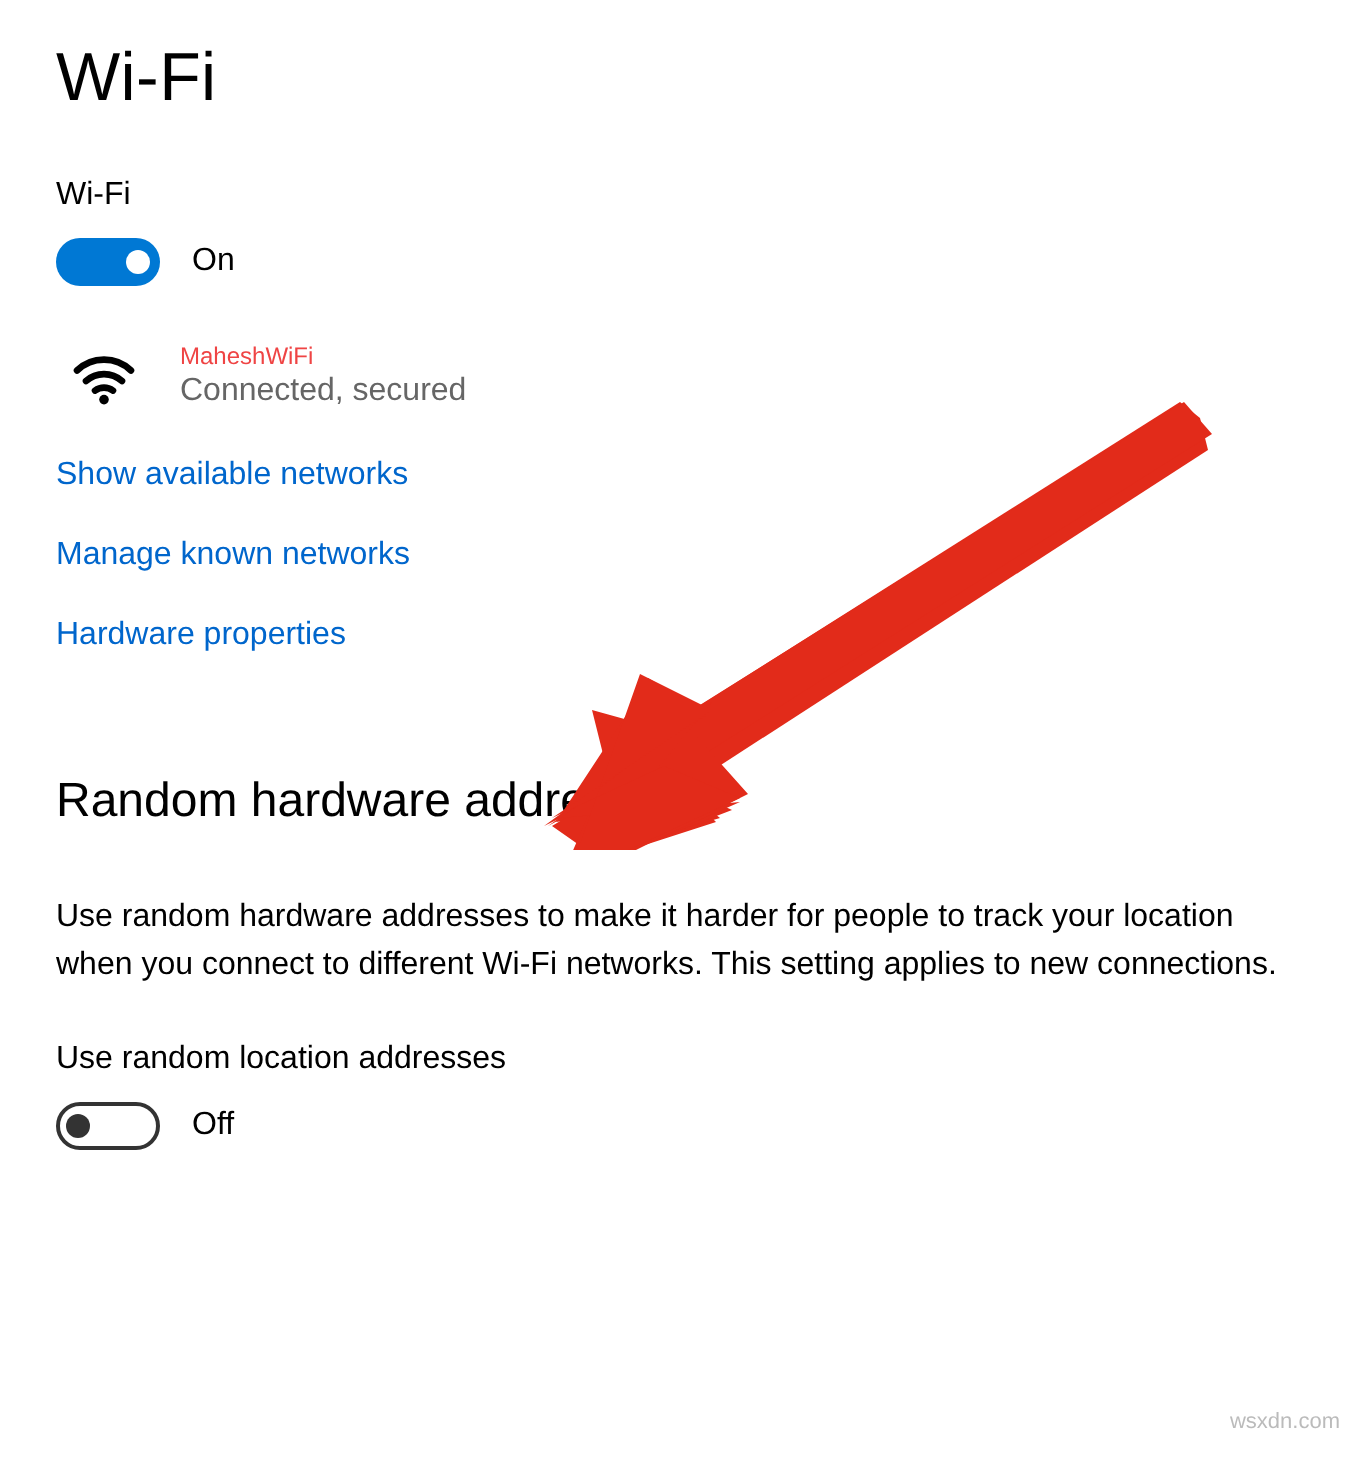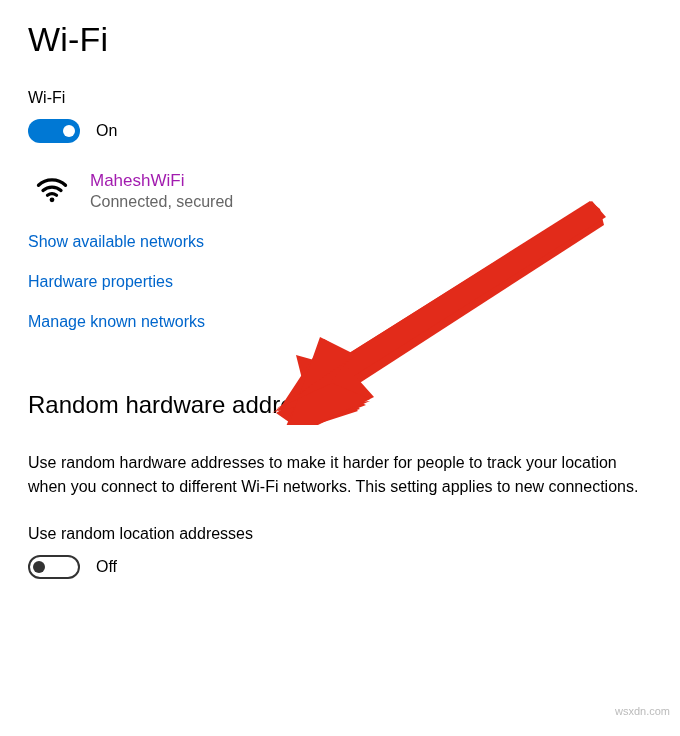--- a/index.html
+++ b/index.html
@@ -52,21 +52,21 @@
     .toggle-state { font-size: 16px; }
     
     .network-block {
       display: flex;
       gap: 20px;
       align-items: flex-start;
       margin-bottom: 22px;
       padding-left: 6px;
     }
     .wifi-icon-wrap { width: 36px; height: 36px; }
-    .net-info .net-name { font-size: 17px; color: #a21caf; }
+    .net-info .net-name { font-size: 12px; color: #ef4444; }
     .net-info .net-status { font-size: 16px; color: #666; margin-top: 2px; }
     
     .link-list { display: flex; flex-direction: column; gap: 22px; margin-bottom: 60px; }
     .link { color: #0066cc; font-size: 16px; cursor: pointer; text-decoration: none; width: fit-content; }
     
     h2.section-title {
       font-size: 24px;
       font-weight: 400;
       margin-bottom: 22px;
     }
@@ -117,22 +117,22 @@
     </svg>
   </span>
   <div class="net-info">
     <div class="net-name">MaheshWiFi</div>
     <div class="net-status">Connected, secured</div>
   </div>
 </div>
 
 <div class="link-list">
   <a class="link">Show available networks</a>
+  <a class="link">Manage known networks</a>
   <a class="link">Hardware properties</a>
-  <a class="link">Manage known networks</a>
 </div>
 
 <h2 class="section-title">Random hardware addresses</h2>
 <p class="desc">Use random hardware addresses to make it harder for people to track your location when you connect to different Wi-Fi networks. This setting applies to new connections.</p>
 
 <div class="section-label">Use random location addresses</div>
 <div class="toggle-row">
   <div class="toggle off">
     <div class="toggle-knob"></div>
   </div>

